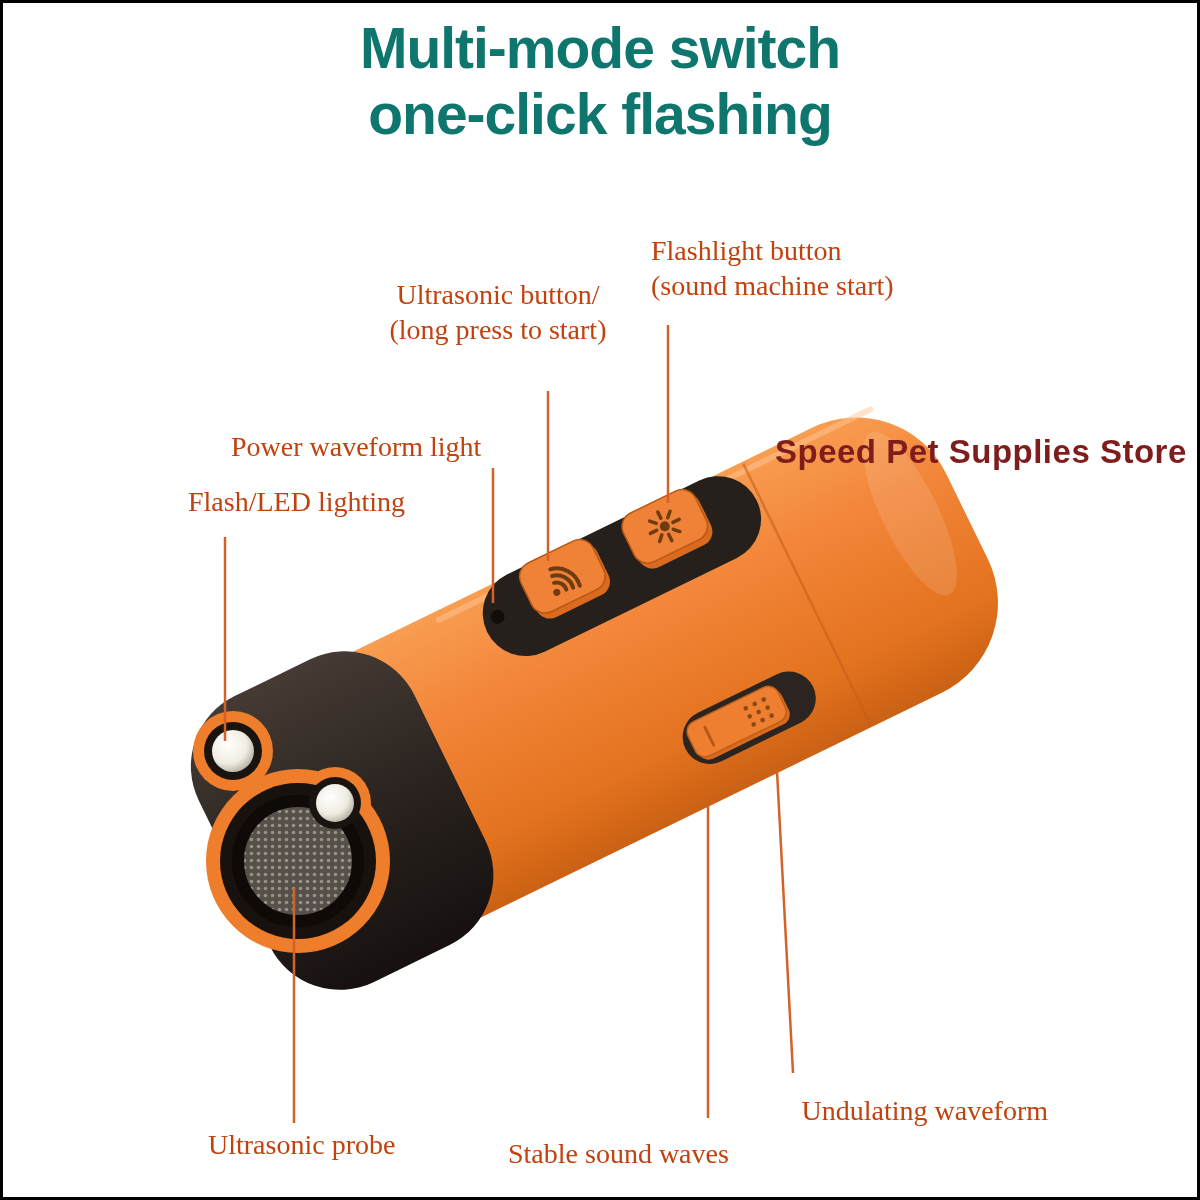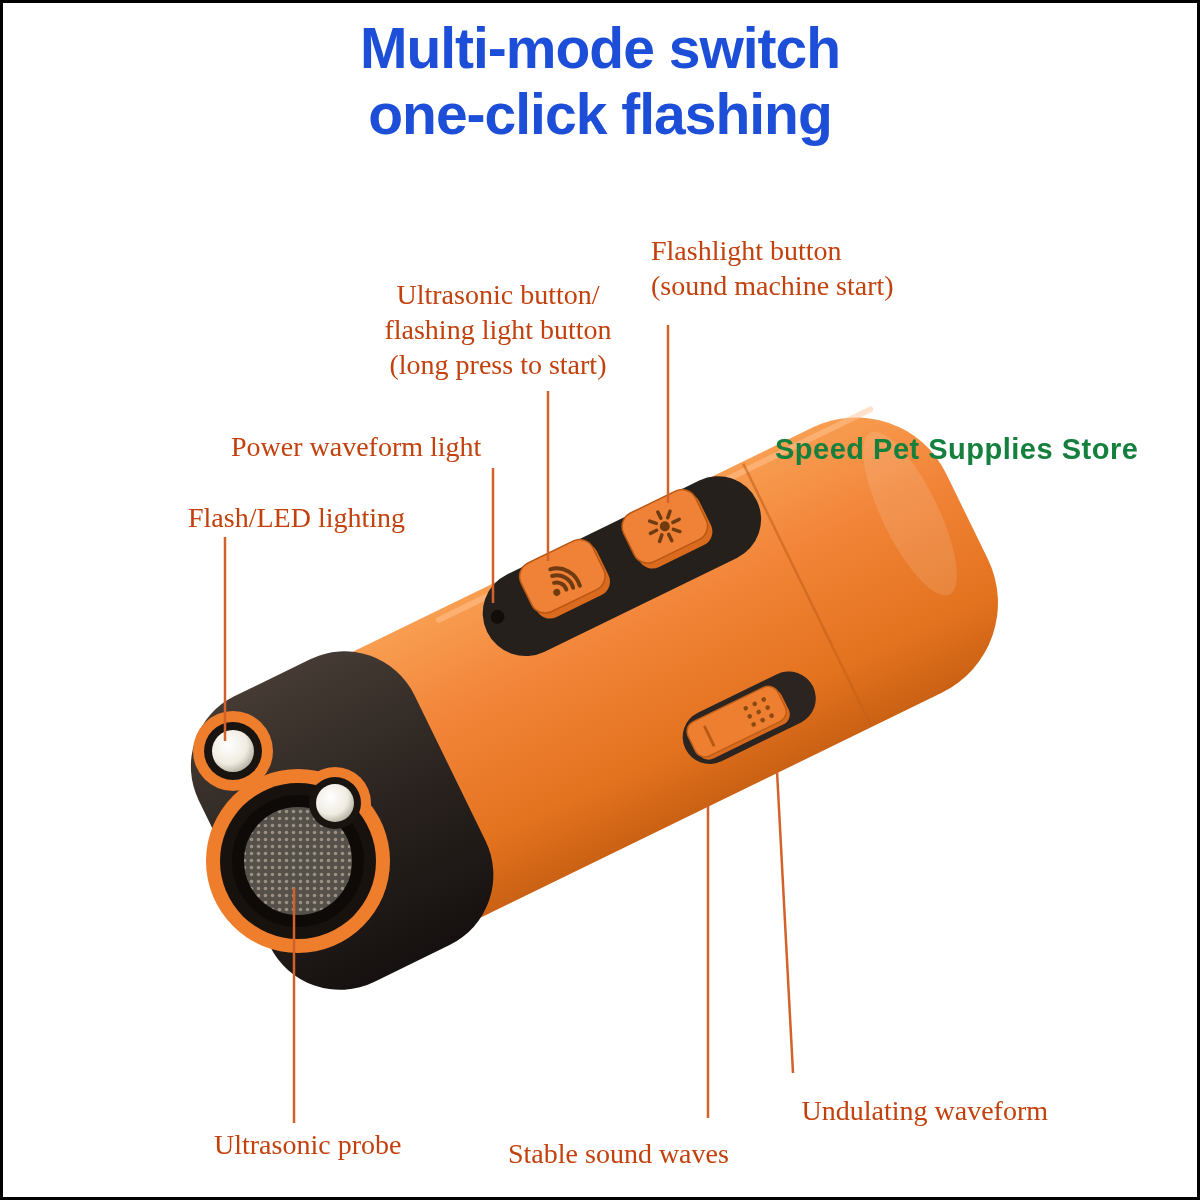--- a/index.html
+++ b/index.html
@@ -5,40 +5,40 @@
   * { margin:0; padding:0; box-sizing:border-box; }
   html,body { background:#ffffff; }
   body { font-family:"Liberation Sans", sans-serif; }
   .stage {
     position:relative; width:1200px; height:1200px;
     background:#ffffff; border:3px solid #000; overflow:hidden;
   }
   .title {
     position:absolute; top:12px; left:0; width:100%;
     text-align:center; font-weight:bold; font-size:57px; line-height:66px;
-    color:#1d4ed8; letter-spacing:-1px;
+    color:#0f766e; letter-spacing:-1px;
   }
   .title span { display:block; }
   .device-svg { position:absolute; left:0; top:0; z-index:1; }
   .callout {
     position:absolute; z-index:2;
     font-family:"Liberation Serif", serif;
     font-size:28px; line-height:35px; color:#c2410c;
   }
   .callout span { display:block; }
   .c-flashlight  { left:648px;  top:230px; }
   .c-ultrasonic  { left:320px;  top:274px; width:350px; text-align:center; }
   .c-power       { left:228px;  top:426px; }
-  .c-flashled    { left:185px;  top:497px; }
-  .c-probe       { left:211px;  top:1124px; }
+  .c-flashled    { left:185px;  top:481px; }
+  .c-probe       { left:205px;  top:1124px; }
   .c-stable      { left:505px;  top:1124px;margin-top:9px; }
   .c-undulating  { left:740px;  top:1078px; width:305px; text-align:right;margin-top:12px; }
   .watermark {
     position:absolute; left:772px; top:430px; z-index:2;
-    font-weight:bold; font-size:29px; color:#15803d; letter-spacing:0.5px;
+    font-weight:bold; font-size:33px; color:#7f1d1d; letter-spacing:0.5px;
   }
 </style>
 </head>
 <body>
 
 <div class="stage">
 
   <h1 class="title">
     <span>Multi-mode switch</span>
     <span>one-click flashing</span>
@@ -163,21 +163,20 @@
     </g>
   </svg>
 
   <div class="callout c-flashlight">
     <span>Flashlight button</span>
     <span>(sound machine start)</span>
   </div>
 
   <div class="callout c-ultrasonic">
     <span>Ultrasonic button/</span>
-    <span>flashing light button</span>
     <span>(long press to start)</span>
   </div>
 
   <div class="callout c-power">
     <span>Power waveform light</span>
   </div>
 
   <div class="callout c-flashled">
     <span>Flash/LED lighting</span>
   </div>

